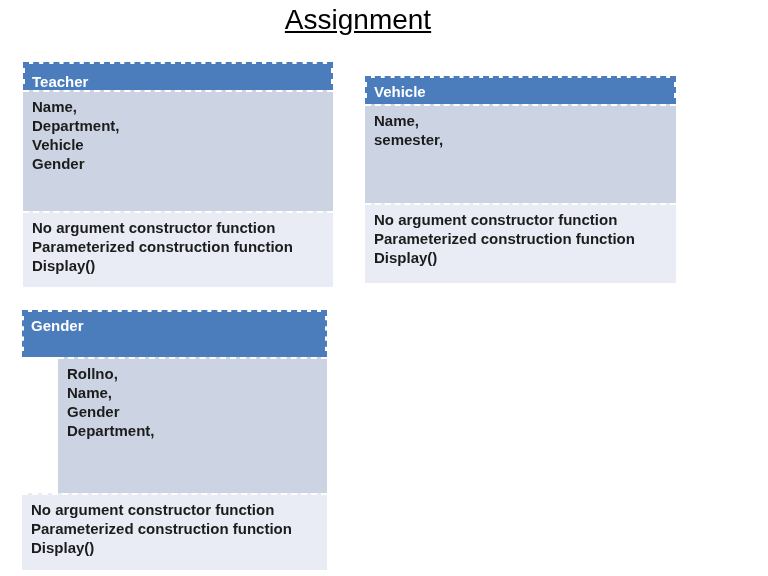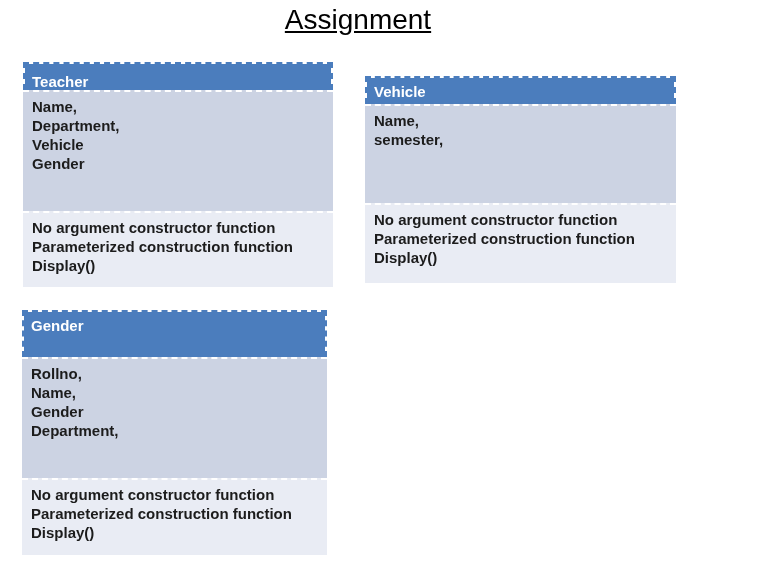--- a/index.html
+++ b/index.html
@@ -97,21 +97,21 @@
         <div class="line">No argument constructor function</div>
         <div class="line">Parameterized construction function</div>
         <div class="line">Display()</div>
       </div>
   </div>
 
   <div class="class-box" style="left:22px; top:310px; width:305px;">
     <div class="box-header tall" style="height:47px;">
       <span>Gender</span>
     </div>
-    <div class="box-attrs" style="height:121px;">
+    <div class="box-attrs" style="height:136px;margin-left:36px;">
         <div class="line">Rollno,</div>
         <div class="line">Name,</div>
         <div class="line">Gender</div>
         <div class="line">Department,</div>
       </div>
     <div class="box-methods" style="height:77px;">
         <div class="line">No argument constructor function</div>
         <div class="line">Parameterized construction function</div>
         <div class="line">Display()</div>
       </div>

